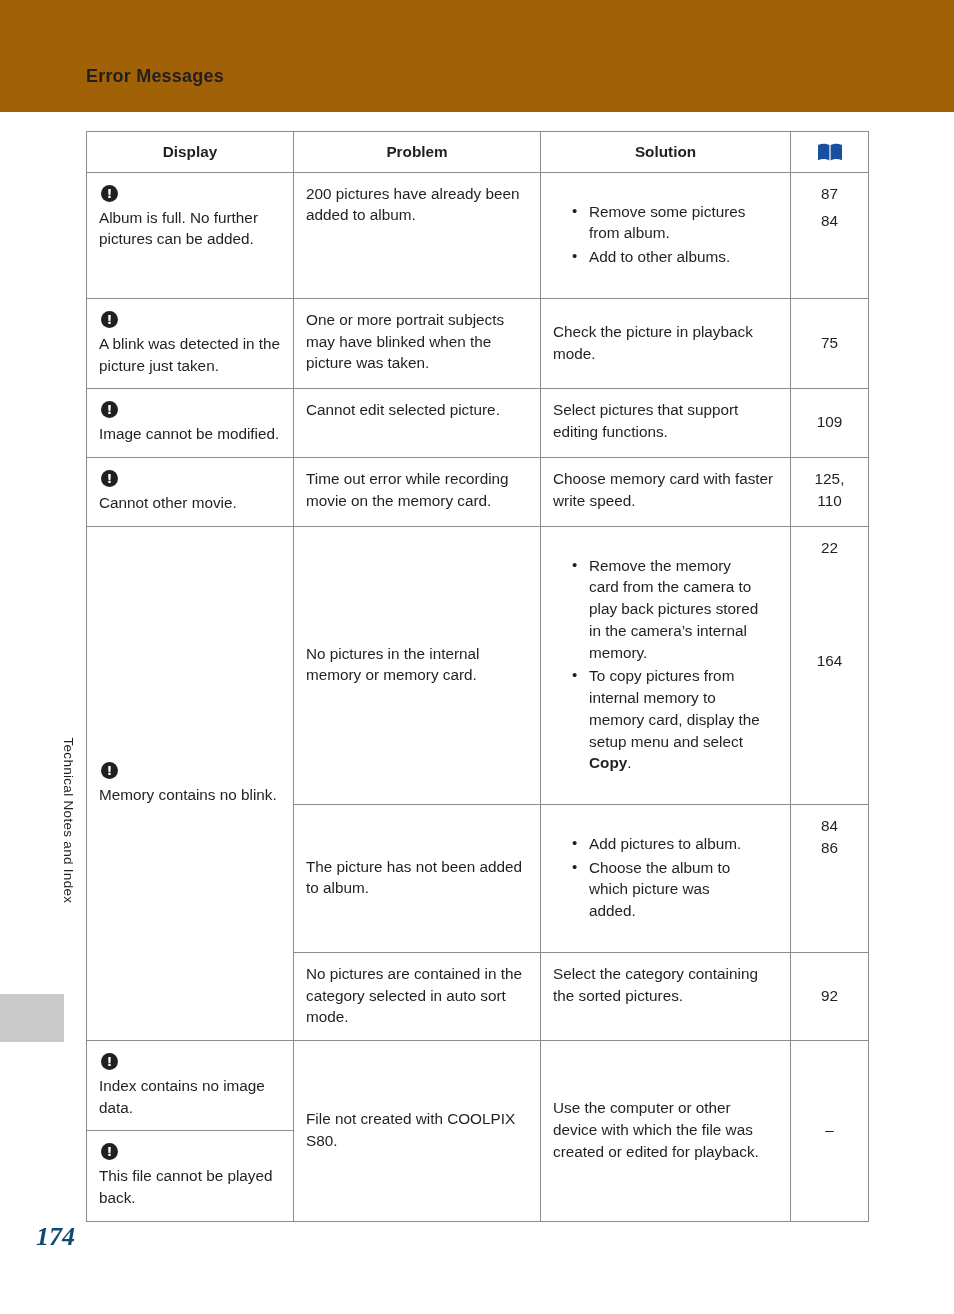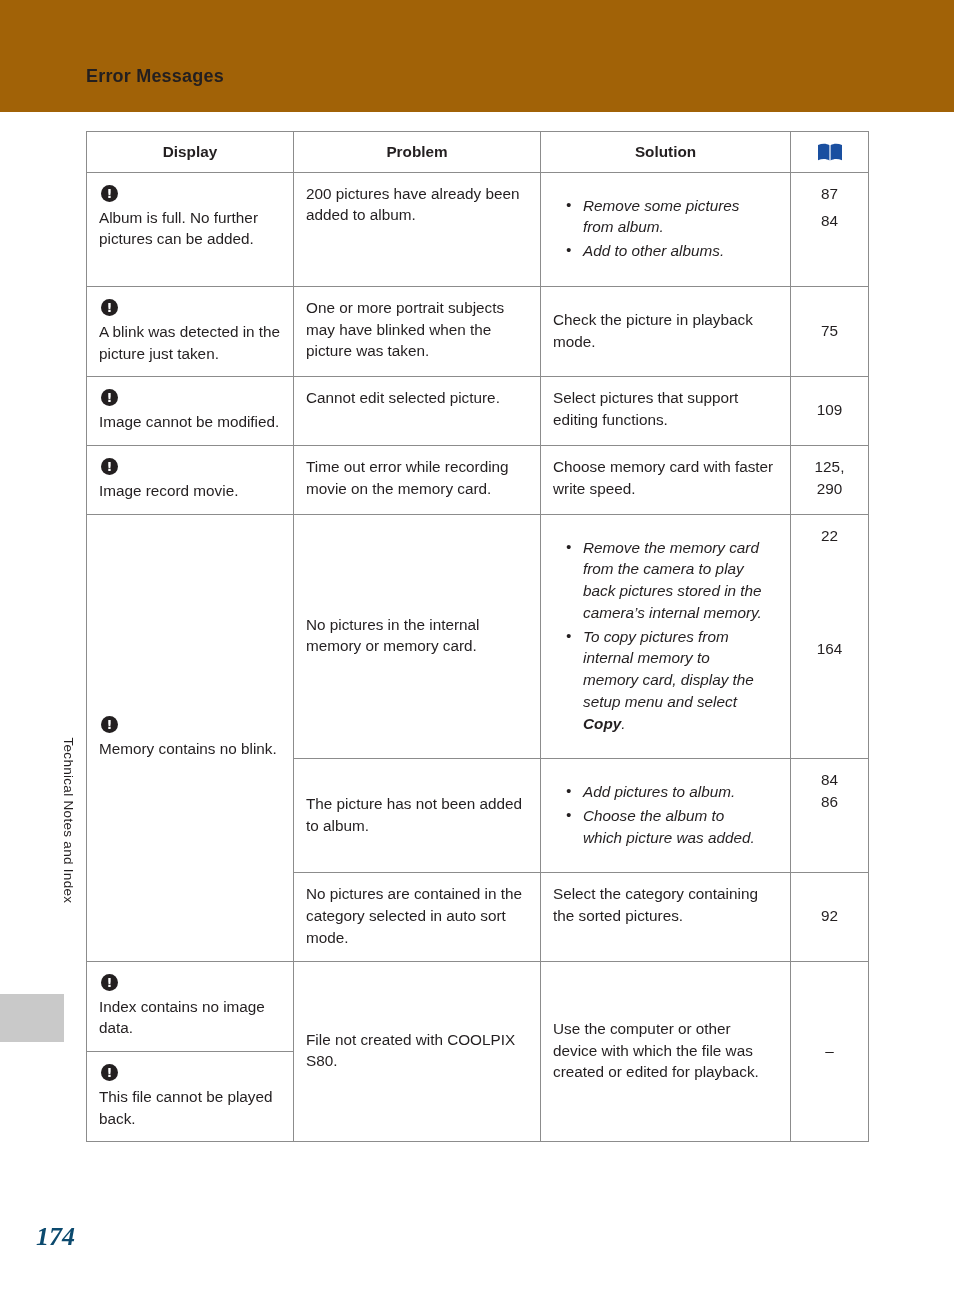--- a/index.html
+++ b/index.html
@@ -99,24 +99,23 @@
   col.c-display { width: 207px; }
   col.c-problem { width: 247px; }
   col.c-solution { width: 250px; }
   col.c-page    { width: 78px; }
 
   .cell-display { }
   .cell-page { text-align: center; padding-left: 14px; }
 
   
   ul.b {
-    margin: 12px;
+    margin: 18px;
     padding: 0;
     list-style: none;
-    font-style: italic;
   }
   ul.b li {
     position: relative;
     padding-left: 18px;
     margin: 0 0 2px 0;
   }
   ul.b li:before {
     content: "\2022";
     position: absolute;
     left: 1px;
@@ -225,27 +224,27 @@
         <span class="icon-txt">Image cannot be modified.</span>
       </td>
       <td>Cannot edit selected picture.</td>
       <td>Select pictures that support editing functions.</td>
       <td class="cell-page" style="vertical-align:middle">109</td>
     </tr>
 
     <tr>
       <td class="cell-display">
         <span class="icon-badge excl">!</span>
-        <span class="icon-txt">Image record movie.</span>
+        <span class="icon-txt">Cannot other movie.</span>
       </td>
       <td>Time out error while recording movie on the memory card.</td>
       <td>Choose memory card with faster write speed.</td>
       <td class="cell-page">
         <div>125,</div>
-        <div>290</div>
+        <div>110</div>
       </td>
     </tr>
 
     <tr>
       <td class="cell-display" rowspan="3" style="vertical-align:middle">
         <span class="icon-badge excl">!</span>
         <span class="icon-txt">Memory contains no blink.</span>
       </td>
       <td style="vertical-align:middle">No pictures in the internal memory or memory card.</td>
       <td>

